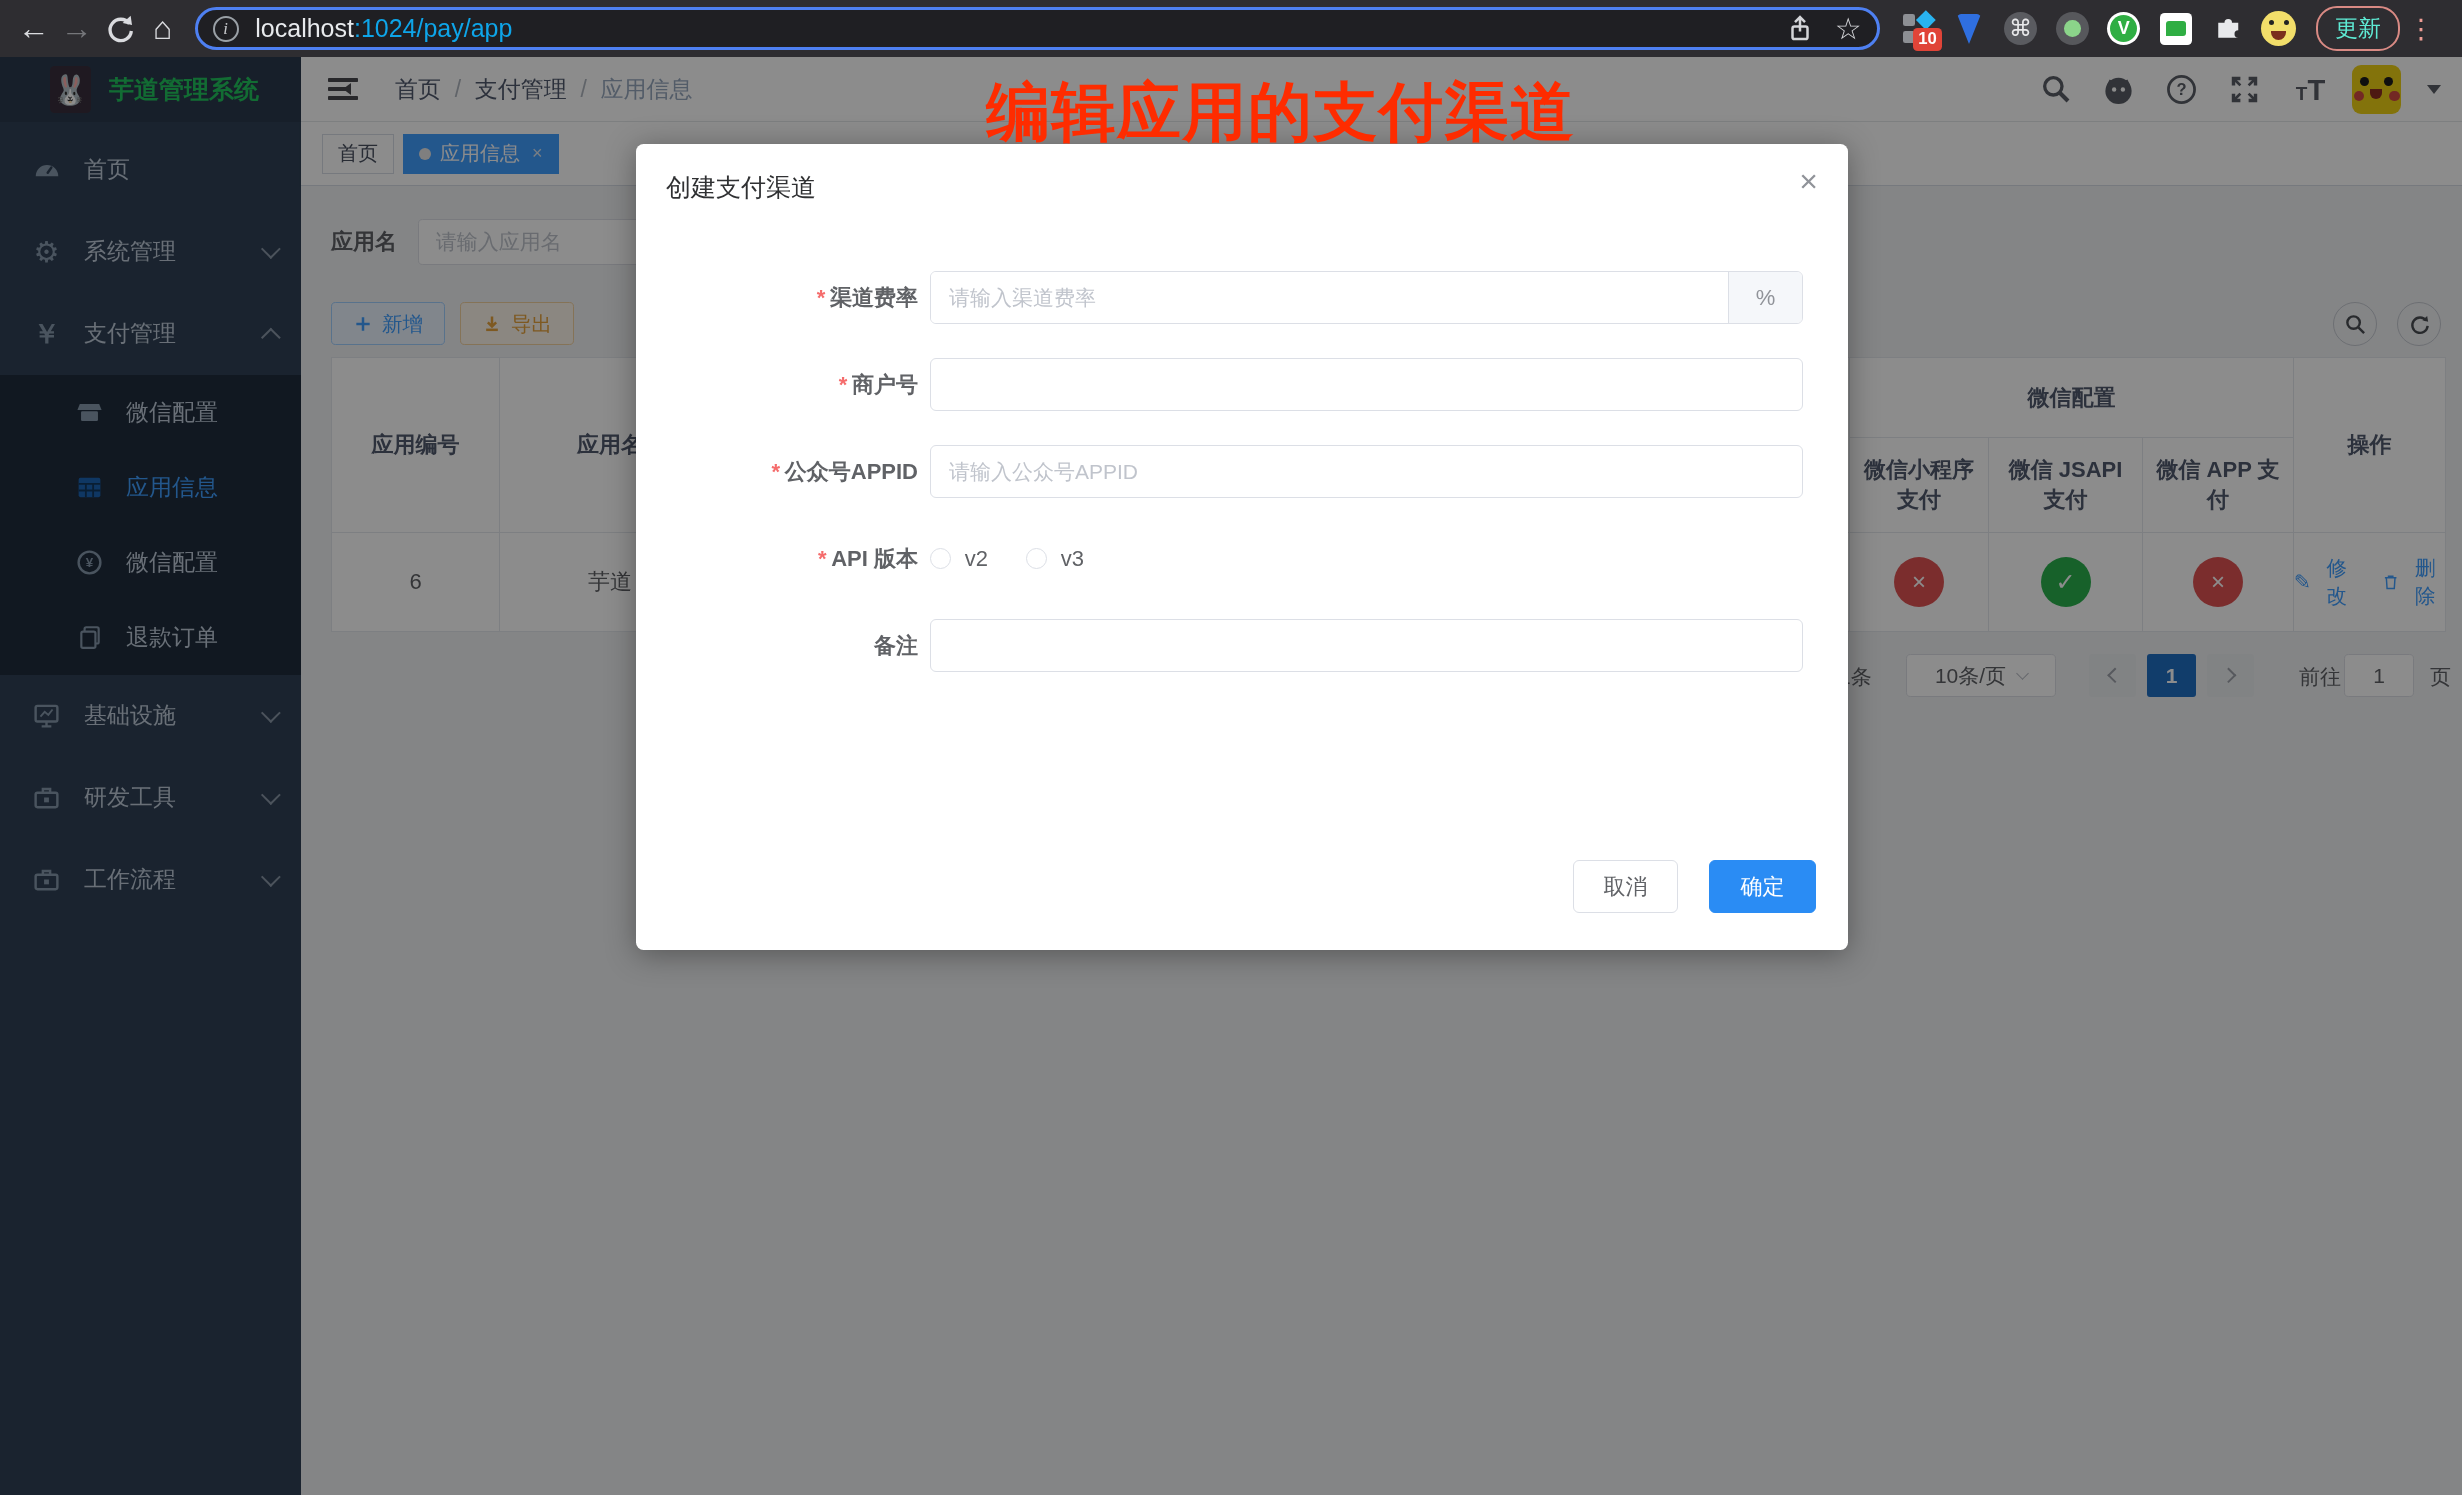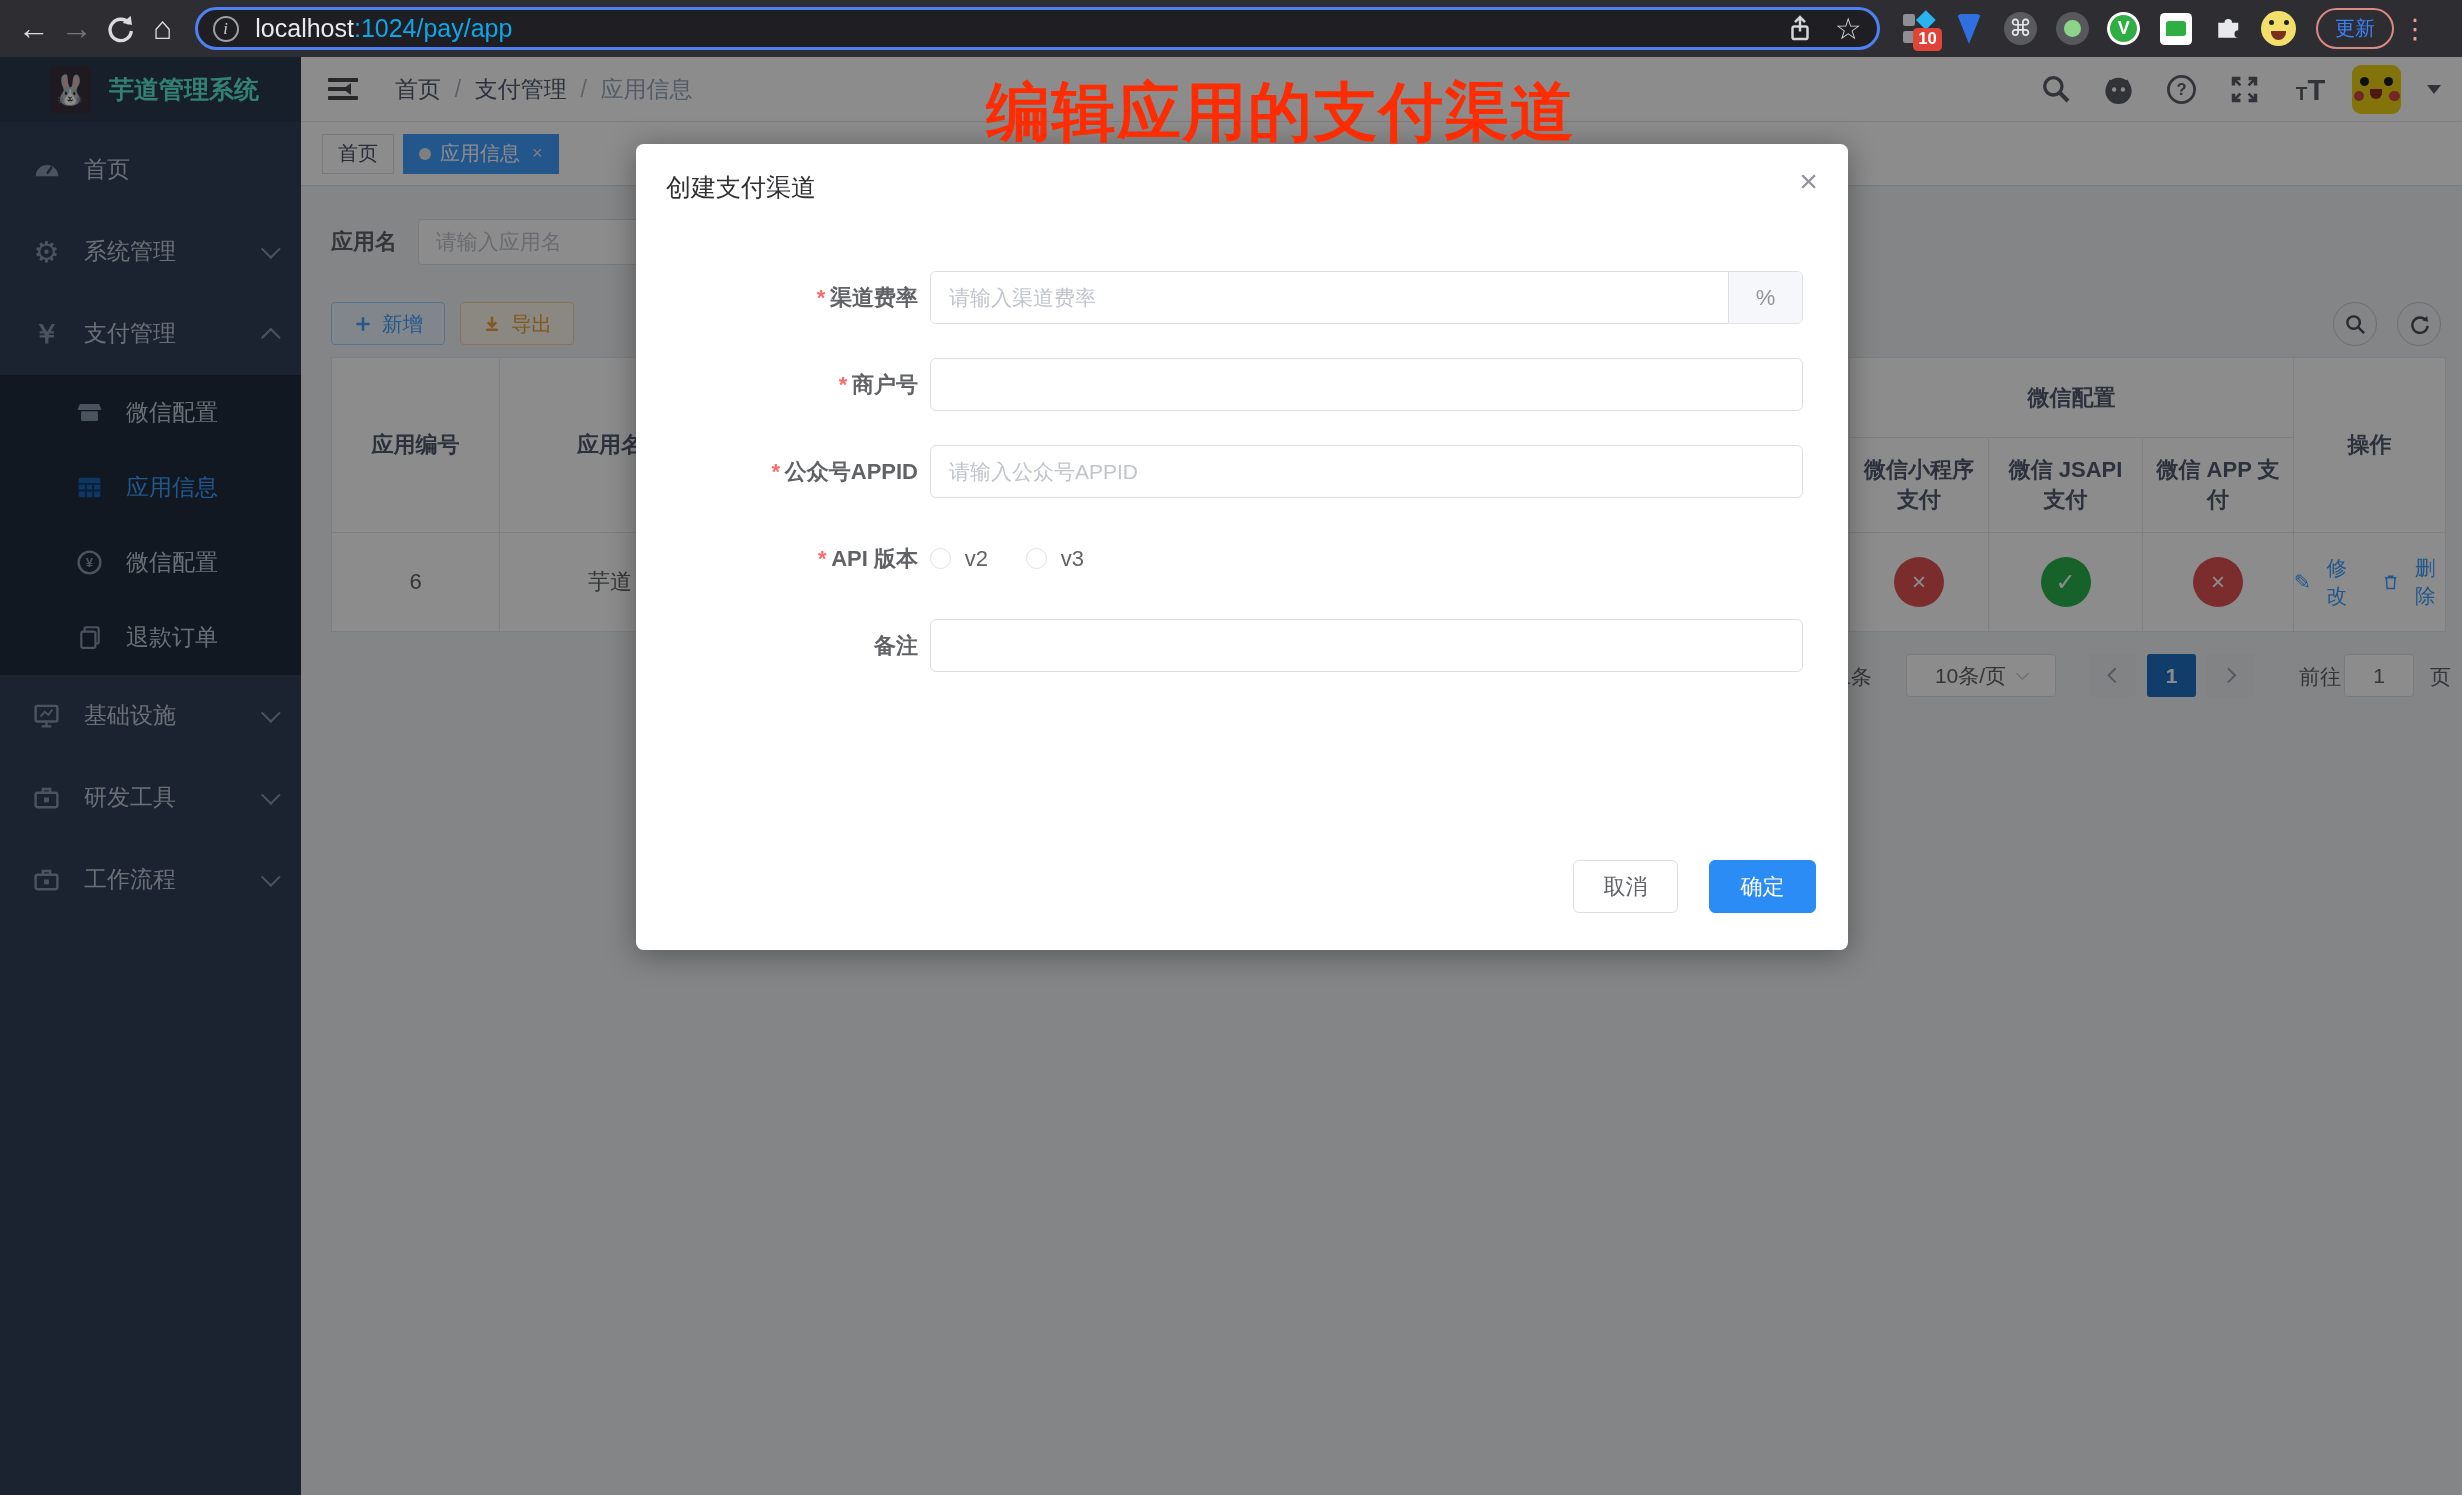--- a/index.html
+++ b/index.html
@@ -17,31 +17,31 @@
   .addr .url .rest { color:#0ea5e9; }
   .addr .sp { flex:1; }
   .addr .share, .addr .fav { color:#d4d5d8; margin-left:20px; flex:none; }
   .ext-row { display:flex; align-items:center; gap:16.7px; margin-left:20px; flex:none; }
   .ext { position:relative; width:35px; height:35px; flex:none; display:flex; align-items:center; justify-content:center; }
   .badge { position:absolute; right:-7.6px; bottom:-4.6px; background:#e04438; color:#fff; font-size:16.7px; line-height:1; padding:3px 5.3px; border-radius:4.6px; font-weight:bold; }
   .sq { position:absolute; width:12px; height:12px; background:#8d8f94; border-radius:2.3px; }
   .diamond { position:absolute; width:13.7px; height:13.7px; background:#29b3f0; transform:rotate(45deg); right:1.5px; top:1.5px; }
   .kite { width:0; height:0; border-left:12px solid transparent; border-right:12px solid transparent; border-top:30px solid #2f6fe0; border-radius:4.6px; }
   .circ { width:33px; height:33px; border-radius:50%; display:flex; align-items:center; justify-content:center; }
-  .upd { margin-left:20px; margin-right:7.6px; border:2.3px solid #d98a84; color:#3b82f6; font-size:20px; padding:4.6px 16.7px; border-radius:21px; flex:none; }
+  .upd { margin-left:20px; margin-right:7.6px; border:2.3px solid #d98a84; color:#5eead4; font-size:23px; padding:4.6px 16.7px; border-radius:21px; flex:none; }
   .dots { color:#ef9d95; font-size:27px; margin-right:12px; flex:none; }
 
   
   .page { position:absolute; left:0; top:57px; width:2462px; height:1438px; overflow:hidden; background:#f0f2f5; }
 
   
   .sidebar { position:absolute; left:0; top:0; width:301px; height:1438px; background:#304156; }
   .logo { height:65px; display:flex; align-items:center; padding-left:50px; background:#2b3a4d; }
   .logo .rabbit { width:41px; height:47px; border-radius:4.6px; background:#3a2f3c; display:flex; align-items:center; justify-content:center; font-size:29px; overflow:hidden; }
-  .logo .t { color:#5eead4; font-size:25px; font-weight:bold; margin-left:18px; white-space:nowrap; }
+  .logo .t { color:#22c55e; font-size:25px; font-weight:bold; margin-left:18px; white-space:nowrap; }
   .menu { margin-top:6.8px; }
   .mi { height:82px; display:flex; align-items:center; padding:0 23px 0 30px; color:#bfcbd9; font-size:23px; cursor:pointer; }
   .mi .ic { width:33px; display:flex; justify-content:center; color:#889aad; flex:none; }
   .mi .lbl { margin-left:21px; flex:1; white-space:nowrap; }
   .chev { width:13.7px; height:13.7px; border-right:2.3px solid #8a97a8; border-bottom:2.3px solid #8a97a8; transform:rotate(45deg); margin-top:-6px; flex:none; }
   .chev.up { transform:rotate(-135deg); margin-top:7.6px; }
   .submenu { background:#1f2d3d; }
   .smi { height:75px; display:flex; align-items:center; padding-left:73px; color:#bfcbd9; font-size:23px; cursor:pointer; }
   .smi .ic { width:33px; display:flex; justify-content:center; color:#889aad; flex:none; }
   .smi .lbl { margin-left:20px; white-space:nowrap; }

